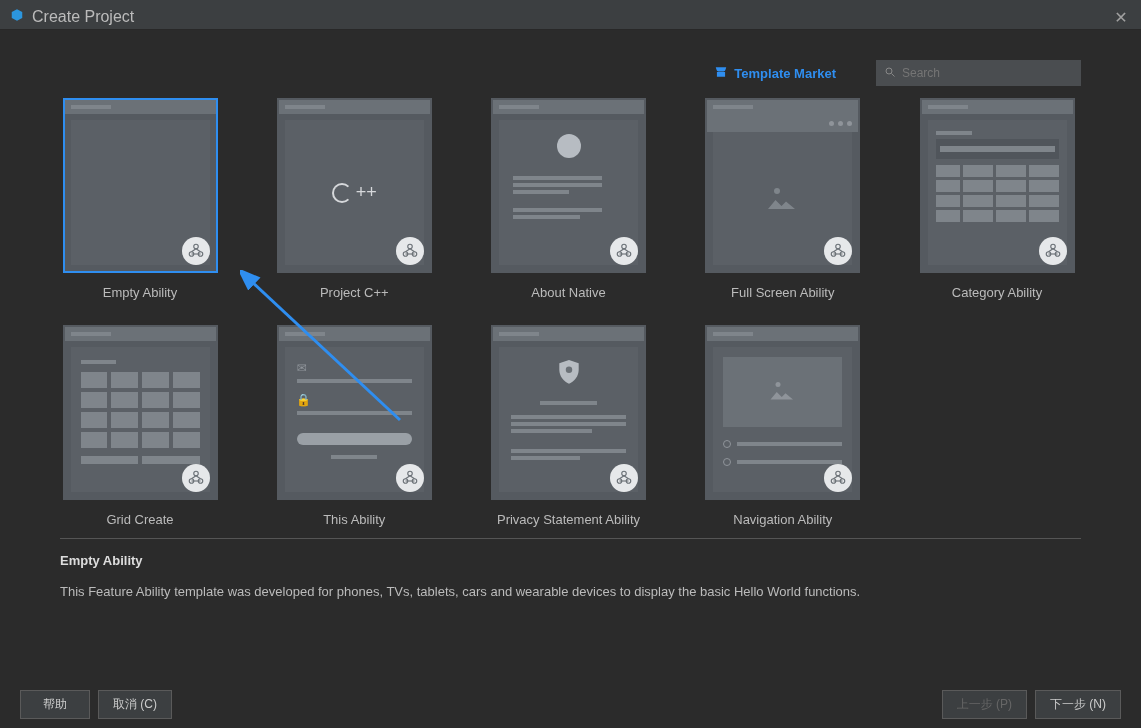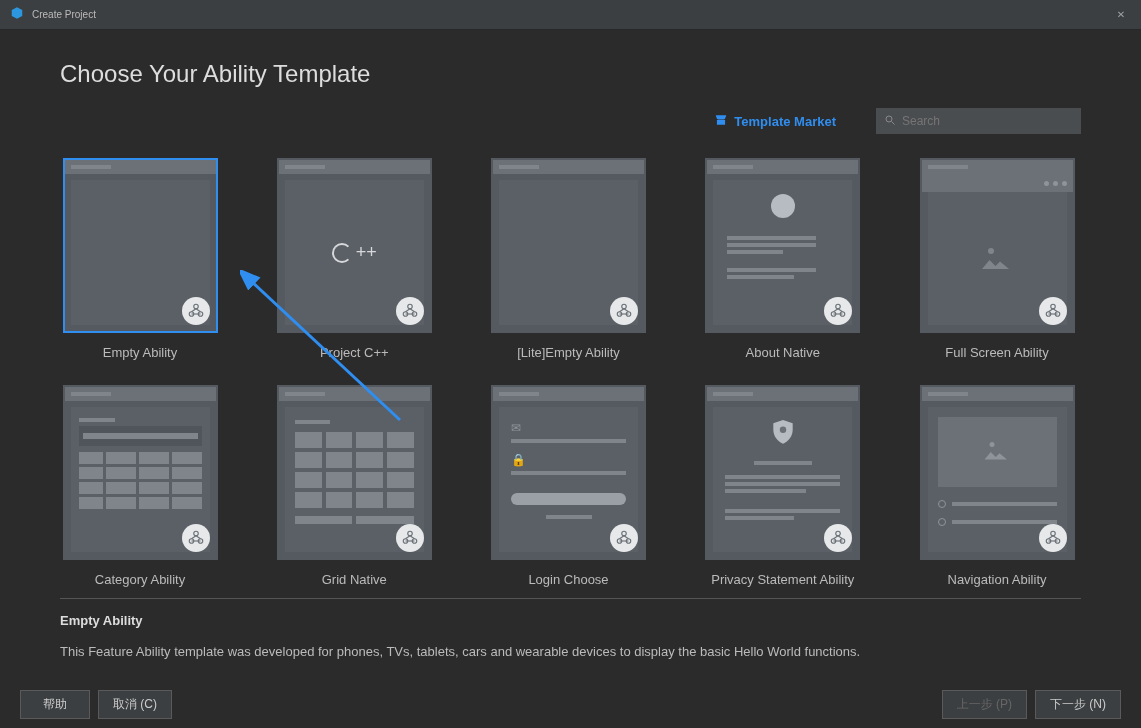--- a/index.html
+++ b/index.html
@@ -1,26 +1,26 @@
 <!DOCTYPE html>
 <html><head>
   <meta charset="utf-8">
   <style>
     * { margin: 0; padding: 0; box-sizing: border-box; }
     body { font-family: "Segoe UI", "Microsoft YaHei", sans-serif; background: #2b2b2b; color: #bbbbbb; width: 1141px; height: 728px; overflow: hidden; position: relative; }
 
-    .title-bar { height: 30px; background: #3c3f41; display: flex; align-items: center; padding: 8px 10px; color: #bbbbbb; font-size: 10px; border-bottom: 1px solid #282828; }
+    .title-bar { height: 30px; background: #3c3f41; display: flex; align-items: flex-start; padding: 8px 10px; color: #bbbbbb; font-size: 16px; border-bottom: 1px solid #282828; }
     .title-bar .logo { margin-right: 8px; color:#2aa0f0; font-size:14px;}
     .title-bar .spacer { flex: 1; }
     .title-bar .close { width: 20px; text-align: center; cursor: pointer; color:#a0a0a0;}
 
     .content { padding: 30px 60px 0 60px; }
     .heading { font-size: 24px; color: #dddddd; margin-bottom: 20px; font-weight: 400;}
     
-    .toolbar { display: flex; justify-content: flex-end; align-items: center; gap: 40px; margin-bottom: 24px; }
+    .toolbar { display: flex; justify-content: flex-end; align-items: center; gap: 40px; margin-bottom: 12px; }
     .market-link { color: #2f8ef0; font-size: 13px; font-weight: 600; display: flex; align-items: center; gap: 6px; cursor:pointer;}
     .market-link .icon { font-size:14px;}
     .search-box { background: #4a4d50; width: 205px; height: 26px; display: flex; align-items: center; padding: 12px 8px; gap: 6px; }
     .search-box input { background: transparent; border: none; outline: none; color: #ccc; font-size: 12px; flex: 1; }
     .search-box .search-icon { color: #888; font-size:12px;}
 
     .grid-wrap { height: 440px; overflow-y: auto; padding-right: 4px; position: relative;}
     .grid { display: grid; grid-template-columns: repeat(5, 160px); justify-content: space-between; row-gap: 25px; column-gap: 30px;}
     .card { display: flex; flex-direction: column; align-items: center; cursor: pointer; }
     .thumb { width: 155px; height: 175px; background: #555a60; border: 2px solid transparent; position: relative; display:flex; flex-direction:column;}
@@ -64,21 +64,20 @@
     <svg width="14" height="14" viewBox="0 0 24 24">
         <path fill="#2aa0f0" d="M12 2l9 5v10l-9 5-9-5V7l9-5z" opacity="0.9"></path>
       </svg>
   </span>
   <span>Create Project</span>
   <span class="spacer"></span>
   <span class="close">✕</span>
 </div>
 
 <div class="content">
-  <div class="heading">Choose Your Ability Template</div>
 
   <div class="toolbar">
     <div class="market-link">
       <span class="icon">
         <svg width="14" height="14" viewBox="0 0 24 24">
             <path fill="#2f8ef0" d="M3 4h18l-1.5 4.5a3 3 0 01-3 2.5h-9a3 3 0 01-3-2.5L3 4zm2 8h14v8H5v-8z"></path>
           </svg>
       </span>
       <span>Template Market</span>
     </div>
@@ -133,39 +132,20 @@
               </svg>
             </div>
           </div>
           <div class="card-label">Project C++</div>
         </div>
         <div class="card">
           <div class="thumb">
             <div class="tbar">
               <div class="t-title"></div>
             </div>
-            <div class="body"></div>
-            <div class="badge">
-              <svg viewBox="0 0 24 24">
-                <circle cx="12" cy="6" r="3"></circle>
-                <circle cx="6" cy="16" r="3"></circle>
-                <circle cx="18" cy="16" r="3"></circle>
-                <line x1="12" y1="9" x2="6" y2="13"></line>
-                <line x1="12" y1="9" x2="18" y2="13"></line>
-                <line x1="6" y1="16" x2="18" y2="16"></line>
-              </svg>
-            </div>
-          </div>
-          <div class="card-label">[Lite]Empty Ability</div>
-        </div>
-        <div class="card">
-          <div class="thumb">
-            <div class="tbar">
-              <div class="t-title"></div>
-            </div>
             <div class="body">
               <div style="padding:14px;">
                 <div style="display:flex;justify-content:center;">
                   <div class="circle"></div>
                 </div>
                 <div style="margin-top:18px;">
                   <div class="ln" style="width:80%"></div>
                   <div class="ln" style="width:80%"></div>
                   <div class="ln" style="width:50%"></div>
                   <div style="height:8px"></div>
@@ -298,21 +278,21 @@
               <svg viewBox="0 0 24 24">
                 <circle cx="12" cy="6" r="3"></circle>
                 <circle cx="6" cy="16" r="3"></circle>
                 <circle cx="18" cy="16" r="3"></circle>
                 <line x1="12" y1="9" x2="6" y2="13"></line>
                 <line x1="12" y1="9" x2="18" y2="13"></line>
                 <line x1="6" y1="16" x2="18" y2="16"></line>
               </svg>
             </div>
           </div>
-          <div class="card-label">Grid Native</div>
+          <div class="card-label">Grid Create</div>
         </div>
         <div class="card">
           <div class="thumb">
             <div class="tbar">
               <div class="t-title"></div>
             </div>
             <div class="body">
               <div style="padding:14px 12px;">
                 <div style="color:#8f949a;font-size:12px;">✉</div>
                 <div class="ln" style="margin-top:4px;"></div>
@@ -326,21 +306,21 @@
               <svg viewBox="0 0 24 24">
                 <circle cx="12" cy="6" r="3"></circle>
                 <circle cx="6" cy="16" r="3"></circle>
                 <circle cx="18" cy="16" r="3"></circle>
                 <line x1="12" y1="9" x2="6" y2="13"></line>
                 <line x1="12" y1="9" x2="18" y2="13"></line>
                 <line x1="6" y1="16" x2="18" y2="16"></line>
               </svg>
             </div>
           </div>
-          <div class="card-label">Login Choose</div>
+          <div class="card-label">This Ability</div>
         </div>
         <div class="card">
           <div class="thumb">
             <div class="tbar">
               <div class="t-title"></div>
             </div>
             <div class="body">
               <div style="padding:12px;text-align:center;"><svg width="26" height="28" viewBox="0 0 24 26">
                   <path fill="#b7bcc2" d="M12 1l9 3v6c0 6-4 11-9 13-5-2-9-7-9-13V4l9-3z"></path>
                   <circle cx="12" cy="10" r="3" fill="#6b7177"></circle>

